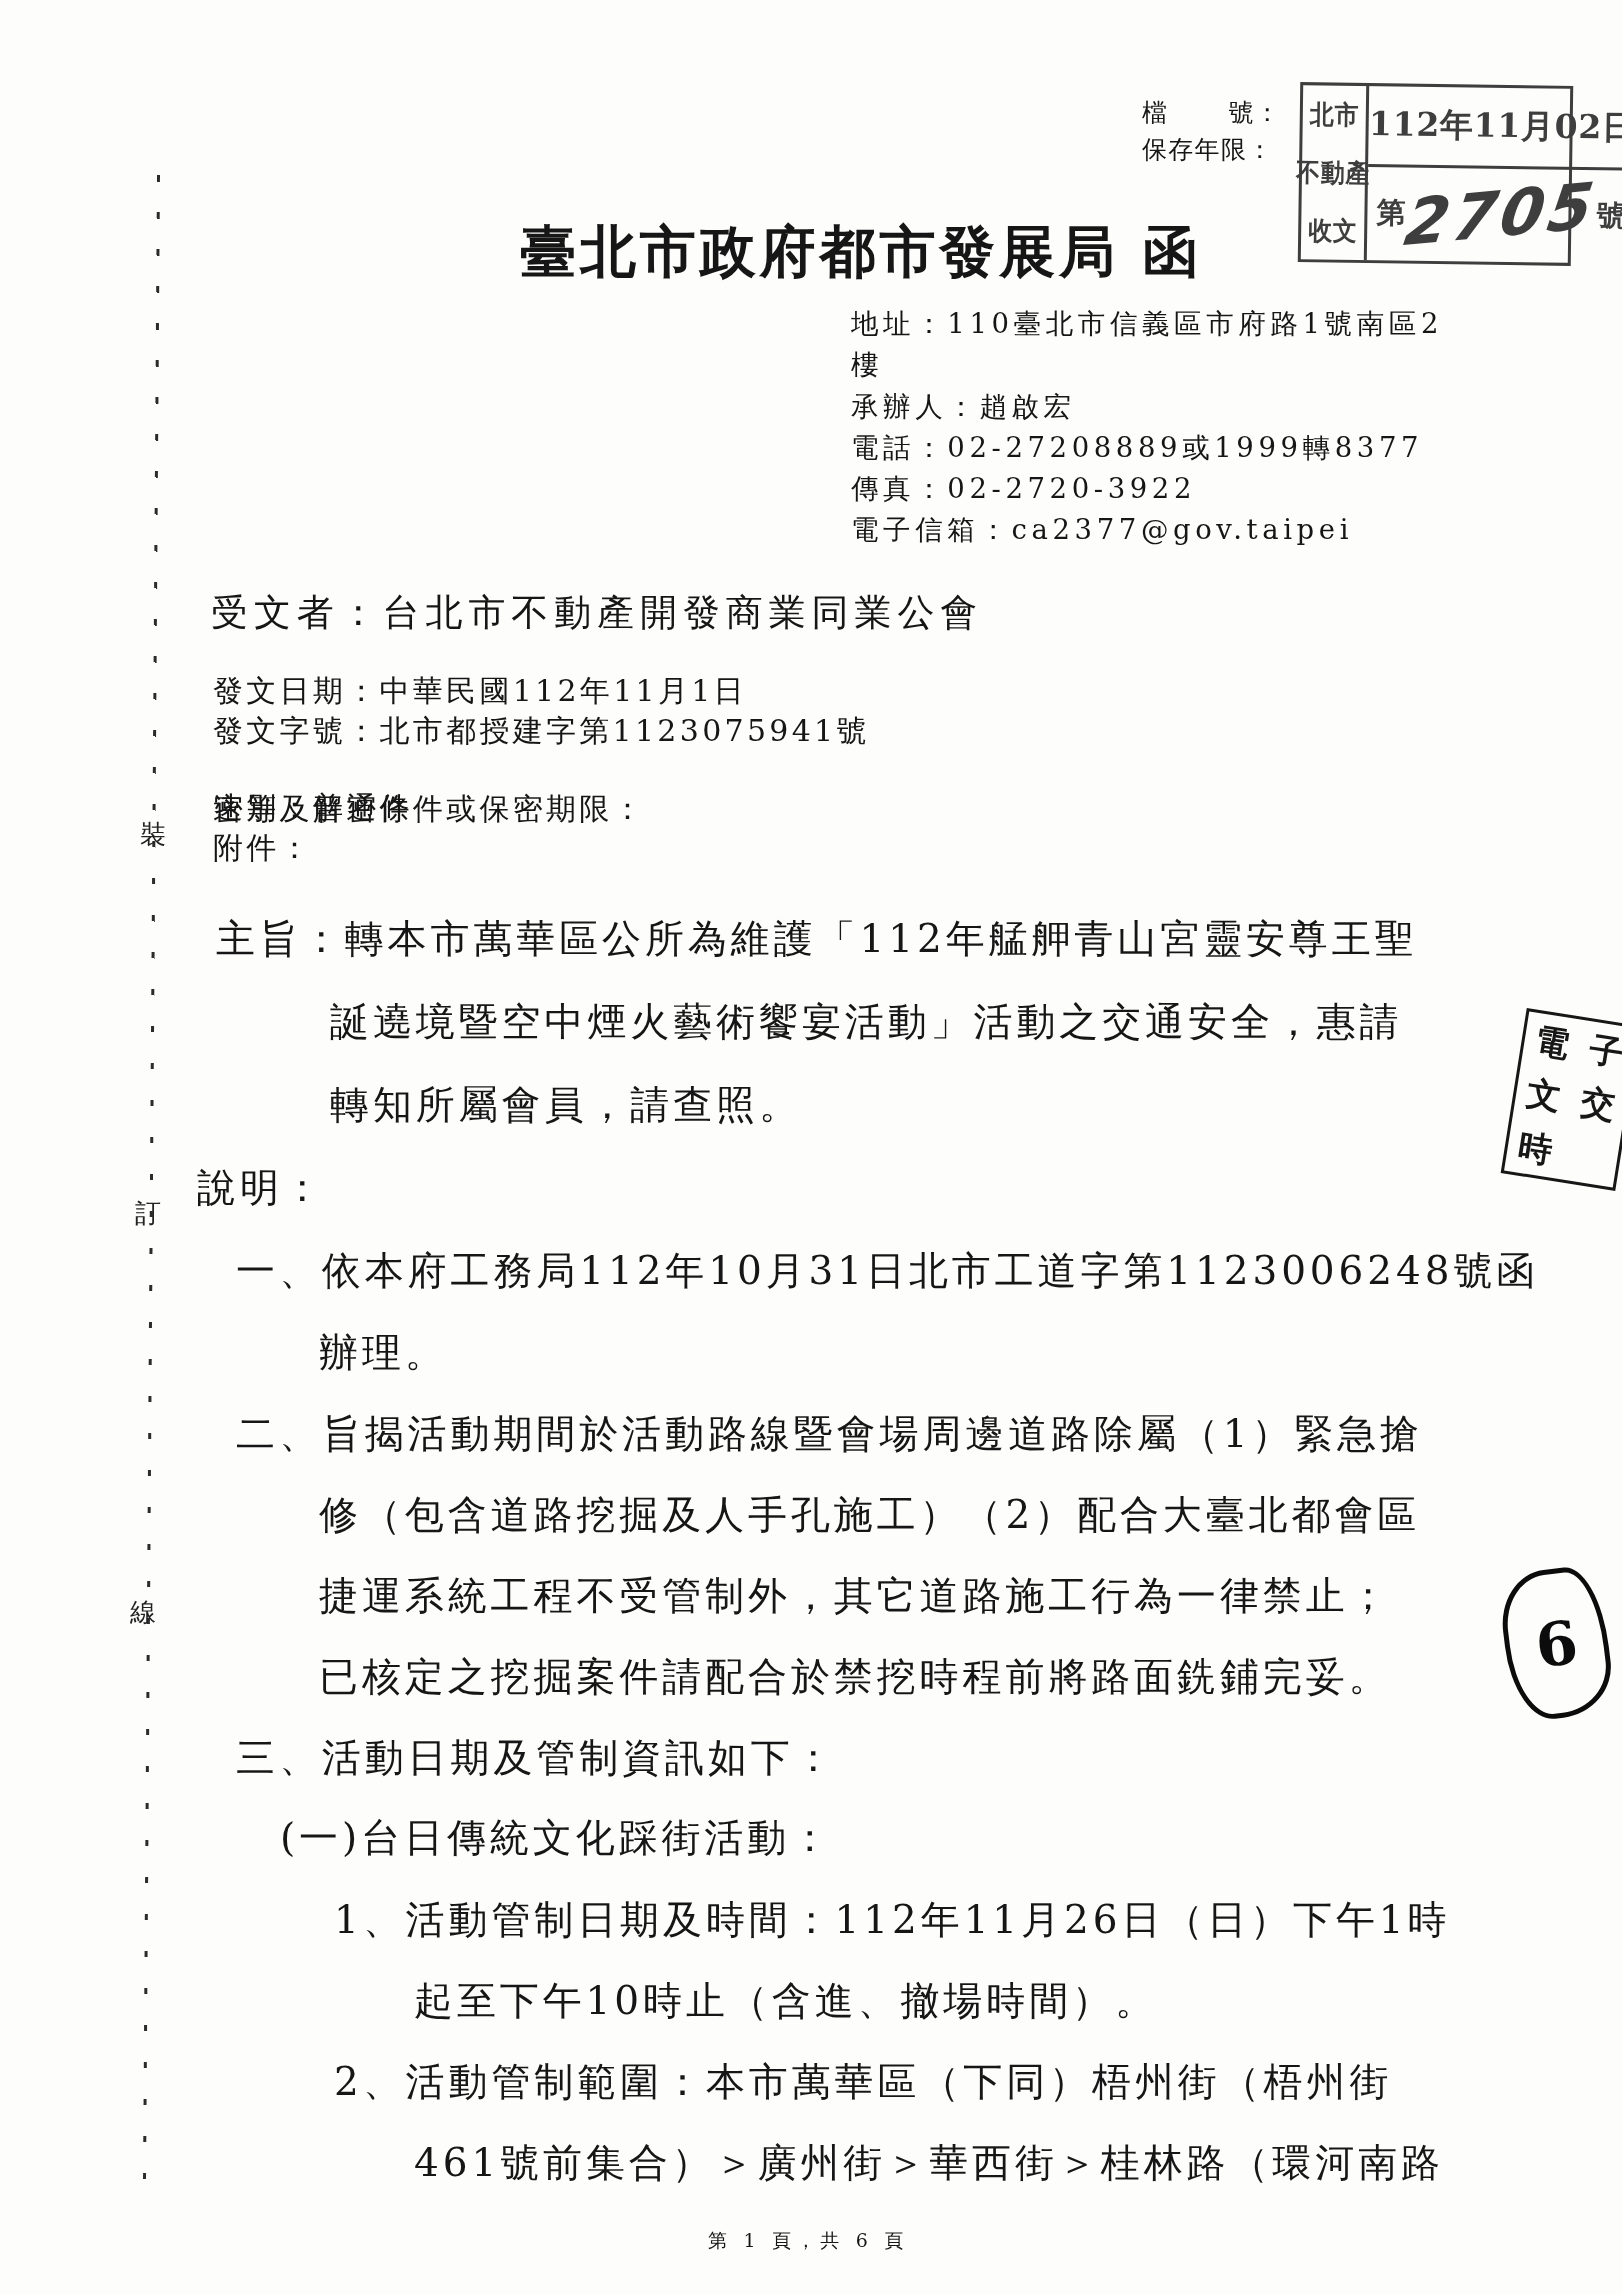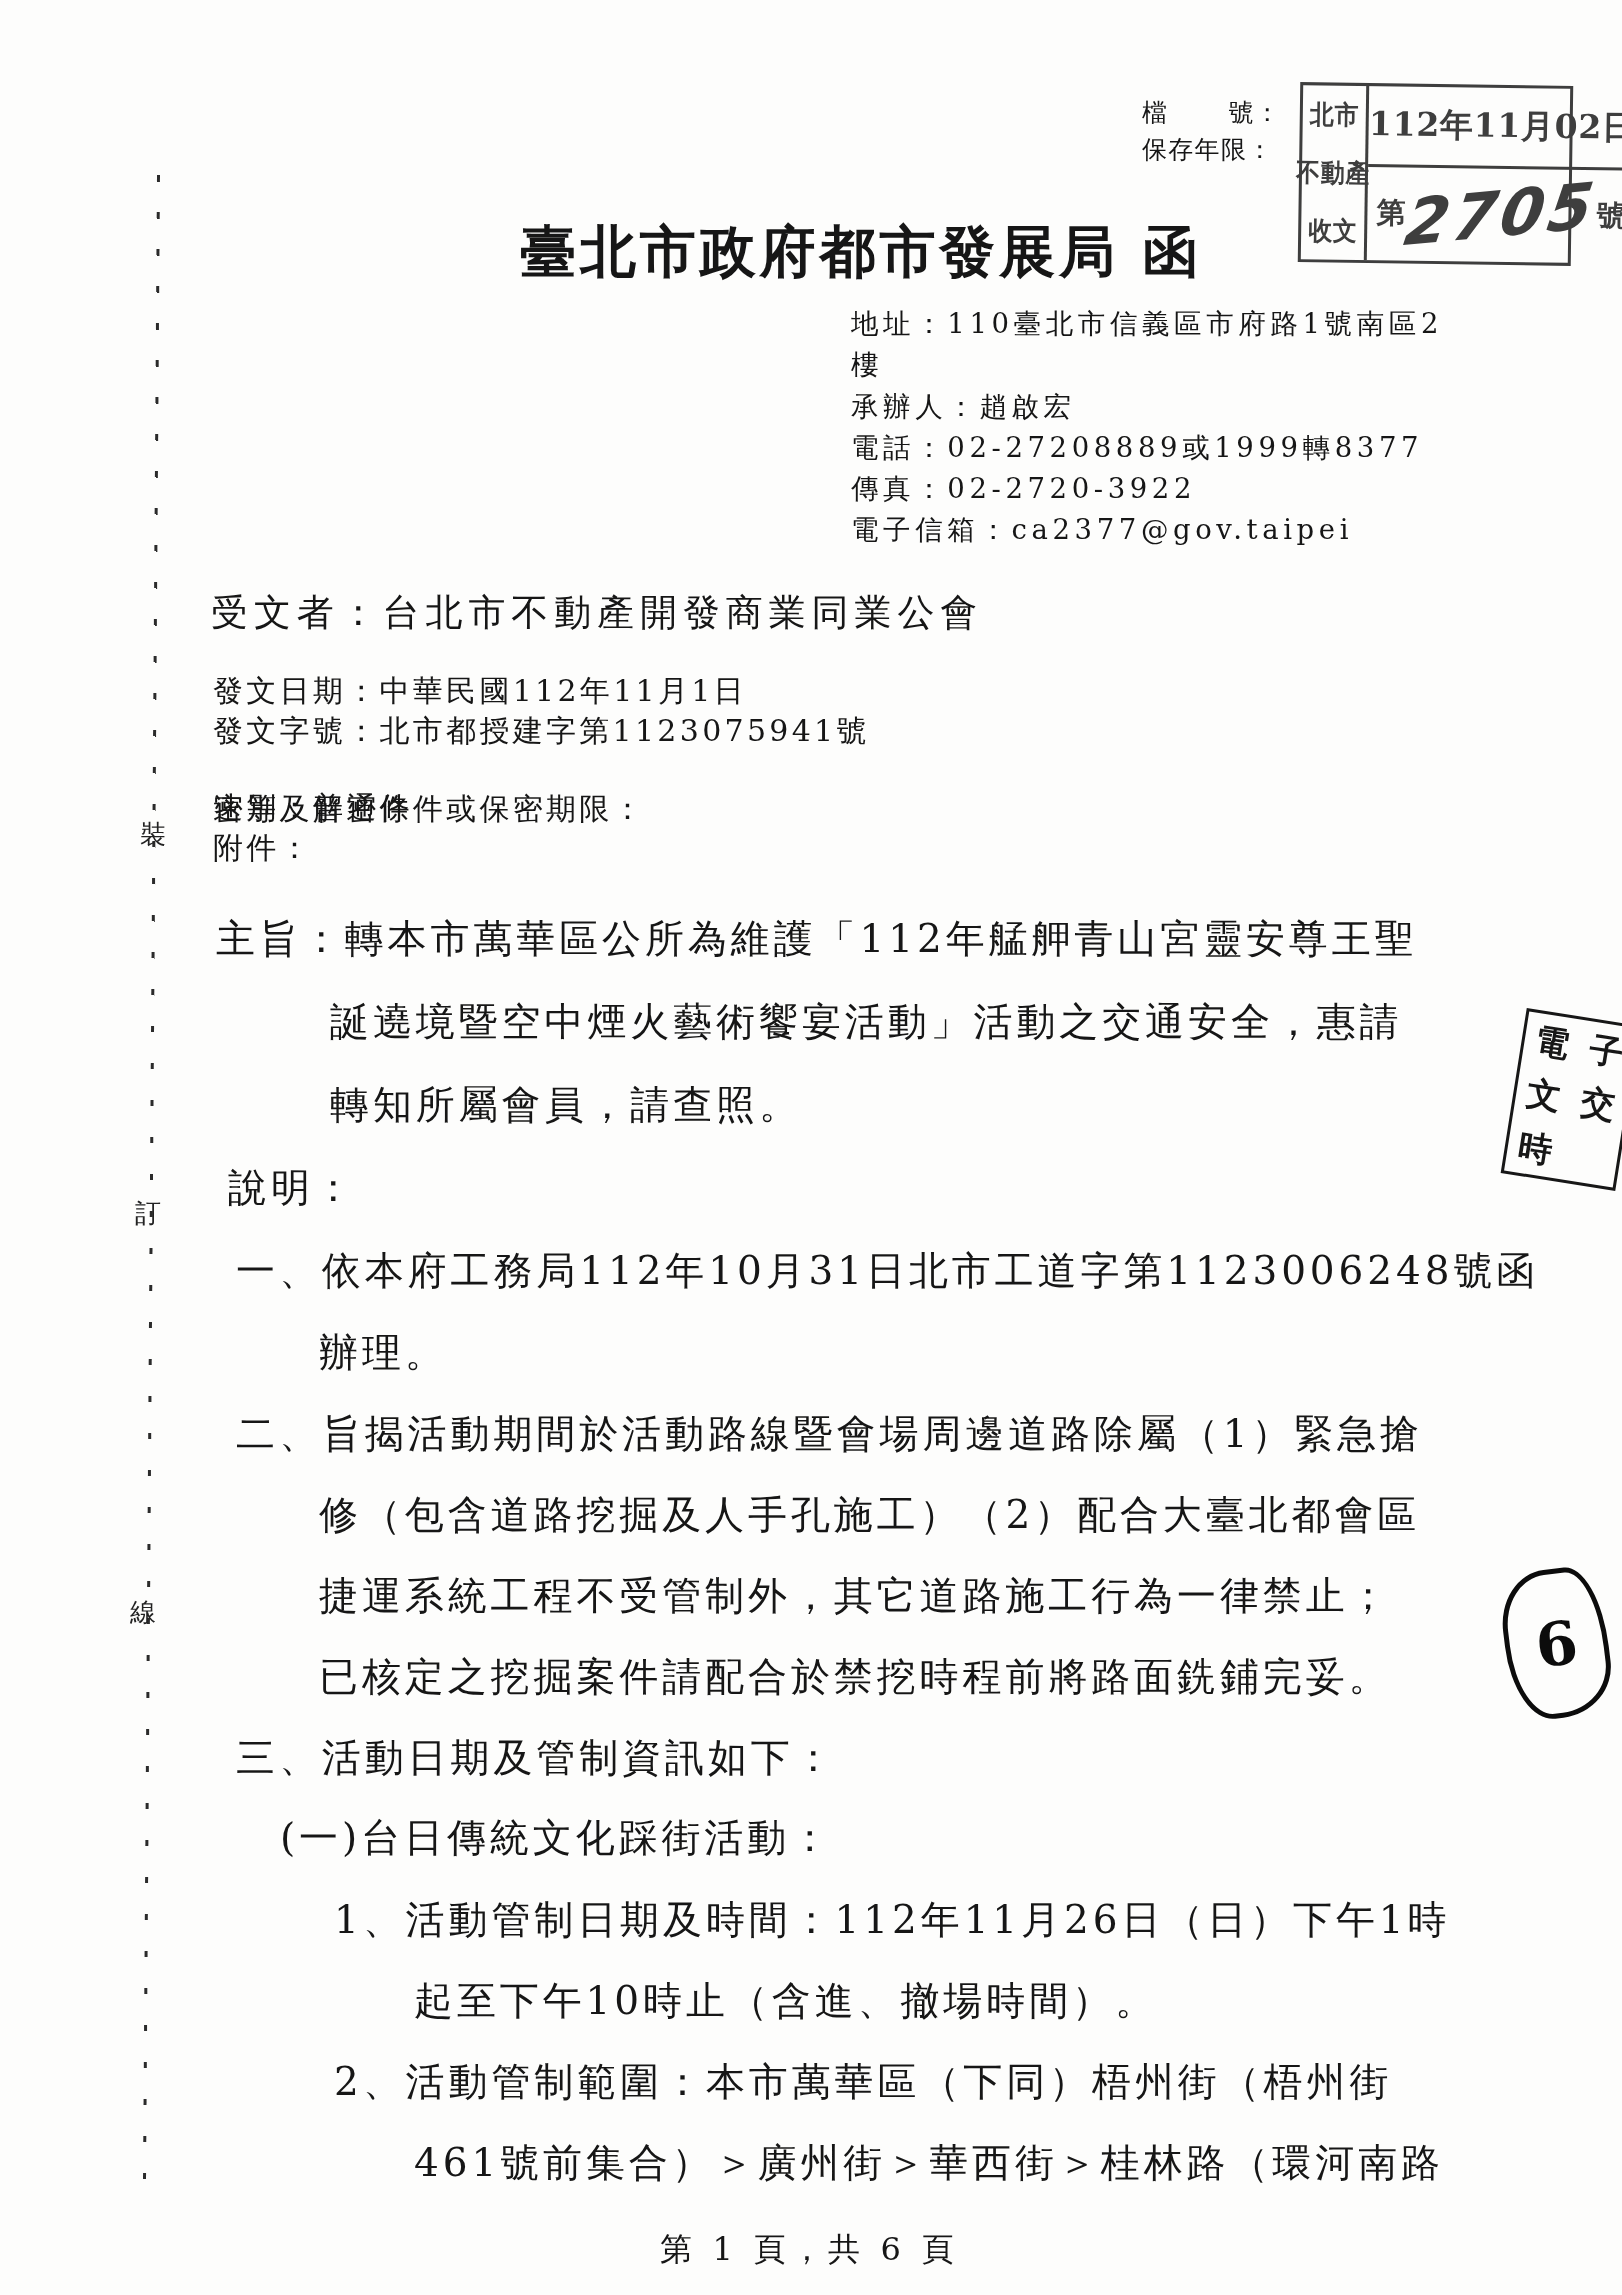--- a/index.html
+++ b/index.html
@@ -48,21 +48,21 @@
     font-family:"DejaVu Sans","Liberation Sans",sans-serif;
   }
 
   
   .title{font-size:56px;font-weight:600;letter-spacing:3.9px;}
   .addr{font-size:27.5px;letter-spacing:4.6px;}
   .recv{font-size:37px;letter-spacing:5.9px;}
   .meta{font-size:30px;letter-spacing:3.3px;}
   .subj{font-size:39px;letter-spacing:3.9px;}
   .bodyline{font-size:39px;letter-spacing:3.9px;}
-  .footer{font-size:32px;letter-spacing:5.2px;}
+  .footer{font-size:19px;letter-spacing:5.2px;margin-left:48px;}
 
   
   .estamp{
     left:1513px;top:1016px;width:110px;height:161px;
     border:3.9px solid #171717;transform:rotate(9deg);
     display:grid;grid-template-columns:1fr 1fr;align-items:center;justify-items:center;
     font-size:34px;font-weight:700;color:#171717;
   }
   .estamp span{line-height:46px;}
 
@@ -120,21 +120,21 @@
 <div class="abs meta" style="left:213px;top:671px;">發文日期：中華民國112年11月1日</div>
 <div class="abs meta" style="left:213px;top:711px;">發文字號：北市都授建字第1123075941號</div>
 <div class="abs meta" style="left:213px;top:788px;">速別：普通件</div>
 <div class="abs meta" style="left:213px;top:789px;">密等及解密條件或保密期限：</div>
 <div class="abs meta" style="left:213px;top:828px;">附件：</div>
 
 <div class="abs subj" style="left:216px;top:912px;">主旨：轉本市萬華區公所為維護「112年艋舺青山宮靈安尊王聖</div>
 <div class="abs subj" style="left:330px;top:995px;">誕遶境暨空中煙火藝術饗宴活動」活動之交通安全，惠請</div>
 <div class="abs subj" style="left:330px;top:1078px;">轉知所屬會員，請查照。</div>
 
-<div class="abs subj" style="left:228px;top:1161px;">說明：</div>
+<div class="abs subj" style="left:197px;top:1161px;">說明：</div>
 
 <div class="abs bodyline" style="left:236px;top:1244px;">一、依本府工務局112年10月31日北市工道字第1123006248號函</div>
 <div class="abs bodyline" style="left:319px;top:1326px;">辦理。</div>
 <div class="abs bodyline" style="left:236px;top:1407px;">二、旨揭活動期間於活動路線暨會場周邊道路除屬（1）緊急搶</div>
 <div class="abs bodyline" style="left:319px;top:1488px;">修（包含道路挖掘及人手孔施工）（2）配合大臺北都會區</div>
 <div class="abs bodyline" style="left:319px;top:1569px;">捷運系統工程不受管制外，其它道路施工行為一律禁止；</div>
 <div class="abs bodyline" style="left:319px;top:1650px;">已核定之挖掘案件請配合於禁挖時程前將路面銑鋪完妥。</div>
 <div class="abs bodyline" style="left:236px;top:1731px;">三、活動日期及管制資訊如下：</div>
 <div class="abs bodyline" style="left:280px;top:1811px;">(一)台日傳統文化踩街活動：</div>
 <div class="abs bodyline" style="left:334px;top:1893px;">1、活動管制日期及時間：112年11月26日（日）下午1時</div>

